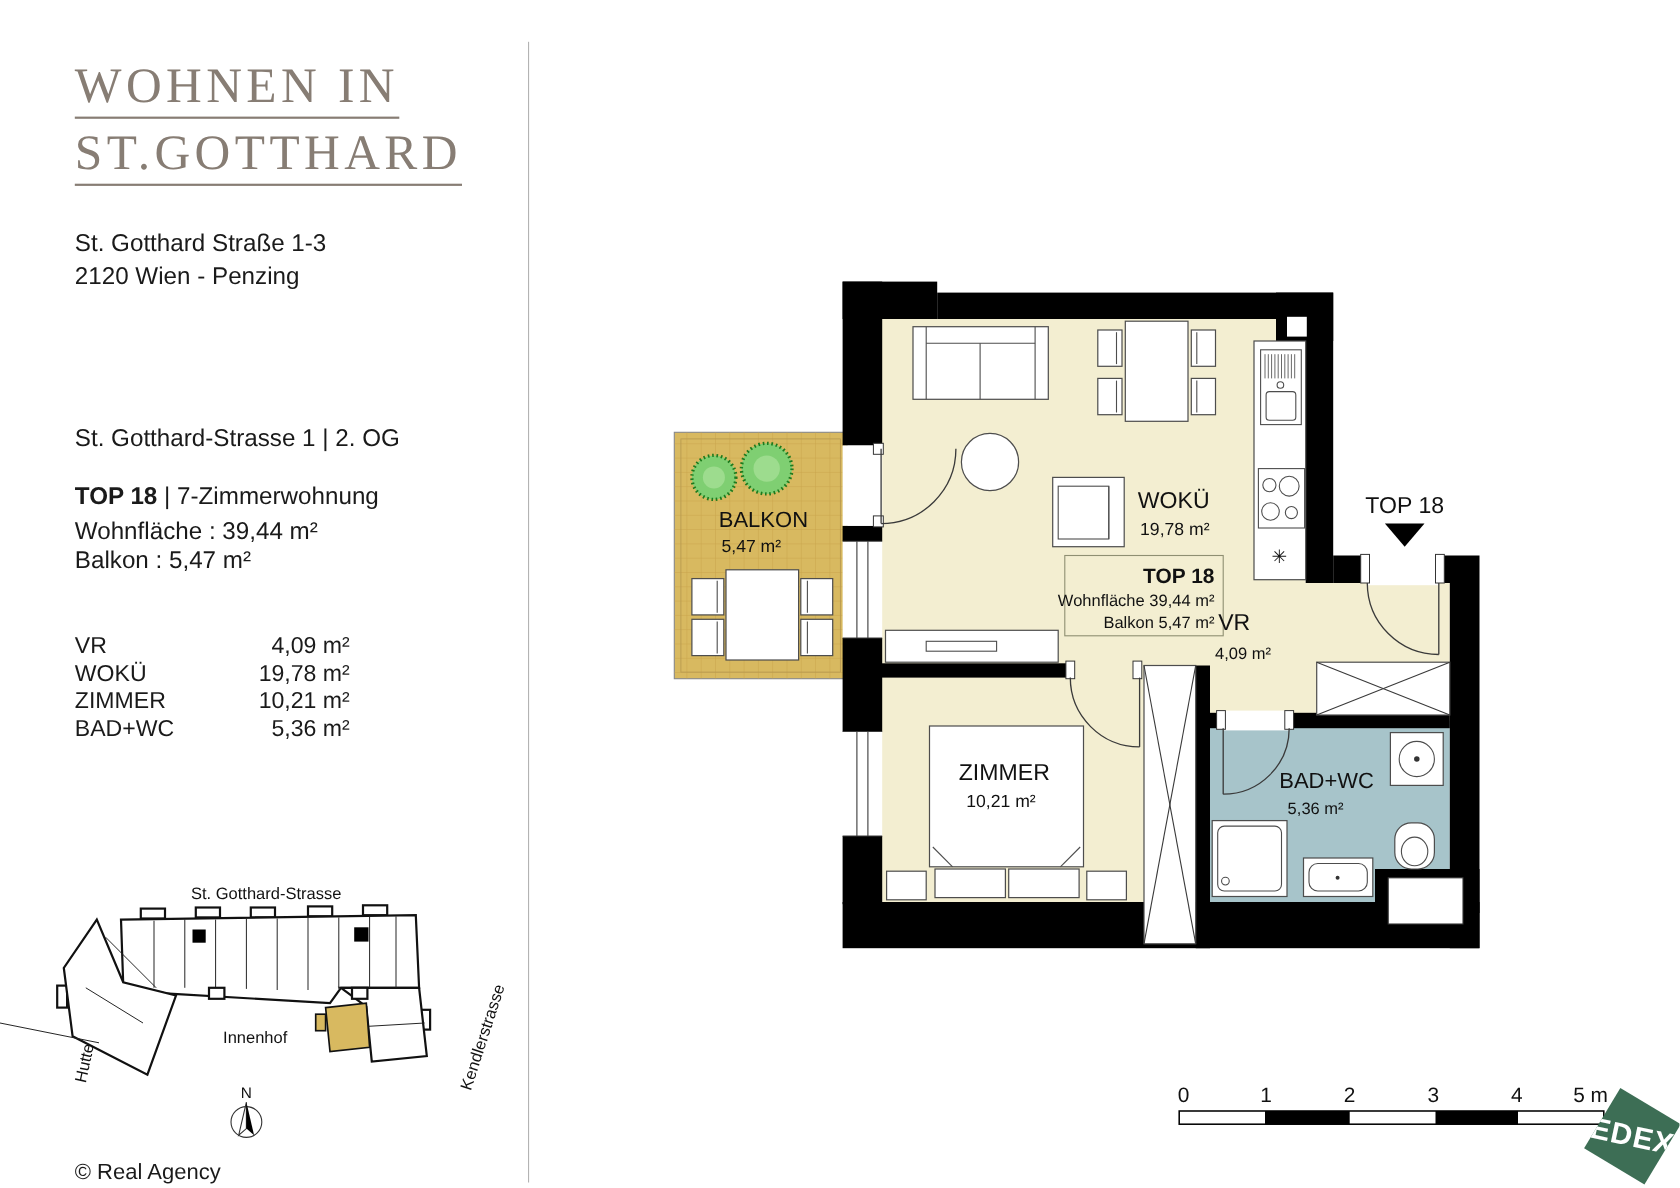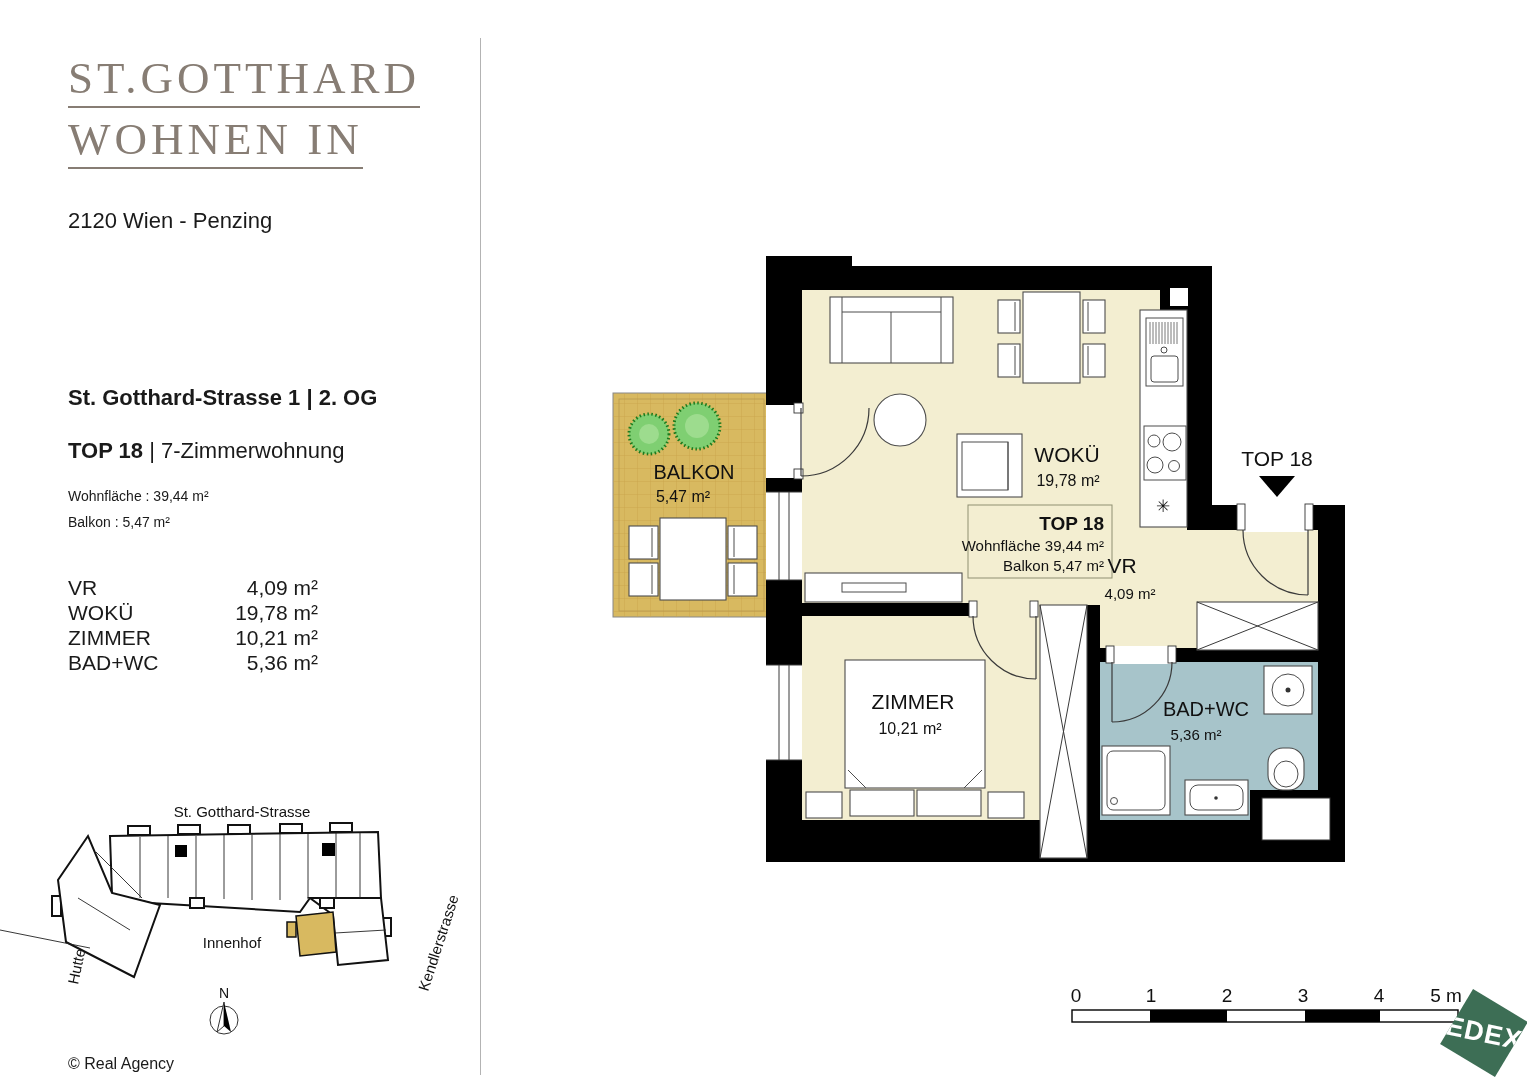--- a/index.html
+++ b/index.html
@@ -9,27 +9,27 @@
   html,body{margin:0;padding:0;}
   body{width:1527px;height:1080px;position:relative;background:#ffffff;overflow:hidden;
        font-family:"Liberation Sans", sans-serif;color:var(--ink);}
   .divider{position:absolute;left:480px;top:38px;width:1px;height:1037px;background:#b3b3b3;}
   .panel-block{position:absolute;left:68px;}
   .title{top:56px;}
   .title-line{display:table;font-family:"Liberation Serif", serif;font-size:45px;line-height:1.0;
       letter-spacing:4px;color:var(--title-col);border-bottom:2px solid var(--title-col);
       padding-bottom:5px;margin-bottom:9px;white-space:nowrap;}
   .address{top:206px;font-size:22px;line-height:30px;}
-  .location{top:385px;font-size:22px;font-weight:bold;white-space:nowrap;}
+  .location{top:385px;font-size:22px;font-weight:normal;white-space:nowrap;}
   .unitline{top:438px;font-size:22px;white-space:nowrap;}
   .unitline .b{font-weight:bold;}
-  .areas{top:483px;font-size:14px;line-height:26px;}
+  .areas{top:470px;font-size:22px;line-height:26px;}
   .rooms{top:575px;width:250px;font-size:21px;line-height:25px;}
   .room-row{display:flex;justify-content:space-between;}
-  .copyright{top:1055px;font-size:16px;}
+  .copyright{top:1055px;font-size:20px;}
   svg{position:absolute;left:0;top:0;}
   
   .wall{fill:var(--wall);}
   .cream{fill:var(--cream);}
   .bathfill{fill:var(--bath);}
   .white{fill:#ffffff;}
   .furn{fill:#ffffff;stroke:#4d4d4d;stroke-width:1.1;}
   .thin{stroke:#4d4d4d;stroke-width:1;fill:none;}
   .post{fill:#ffffff;stroke:#333;stroke-width:0.9;}
   .arc{fill:none;stroke:#3a3a3a;stroke-width:1.2;}
@@ -42,25 +42,26 @@
   .logo-sq{fill:var(--logo-green);}
   .logo-txt{font-family:"Liberation Sans", sans-serif;font-weight:bold;font-size:27px;
             fill:#ffffff;letter-spacing:1px;}
 </style>
 </head>
 <body>
 
 <div class="divider"></div>
 
 <div class="panel-block title">
+  <div class="title-line">WOHNEN IN</div>
   <div class="title-line">ST.GOTTHARD</div>
-  <div class="title-line">WOHNEN IN</div>
 </div>
 
 <div class="panel-block address">
+  <div>St. Gotthard Straße 1-3</div>
   <div>2120 Wien - Penzing</div>
 </div>
 
 <div class="panel-block location">St. Gotthard-Strasse 1 | 2. OG</div>
 
 <div class="panel-block unitline">
   <span class="b">TOP 18</span>
   <span>| 7-Zimmerwohnung</span>
 </div>
 

